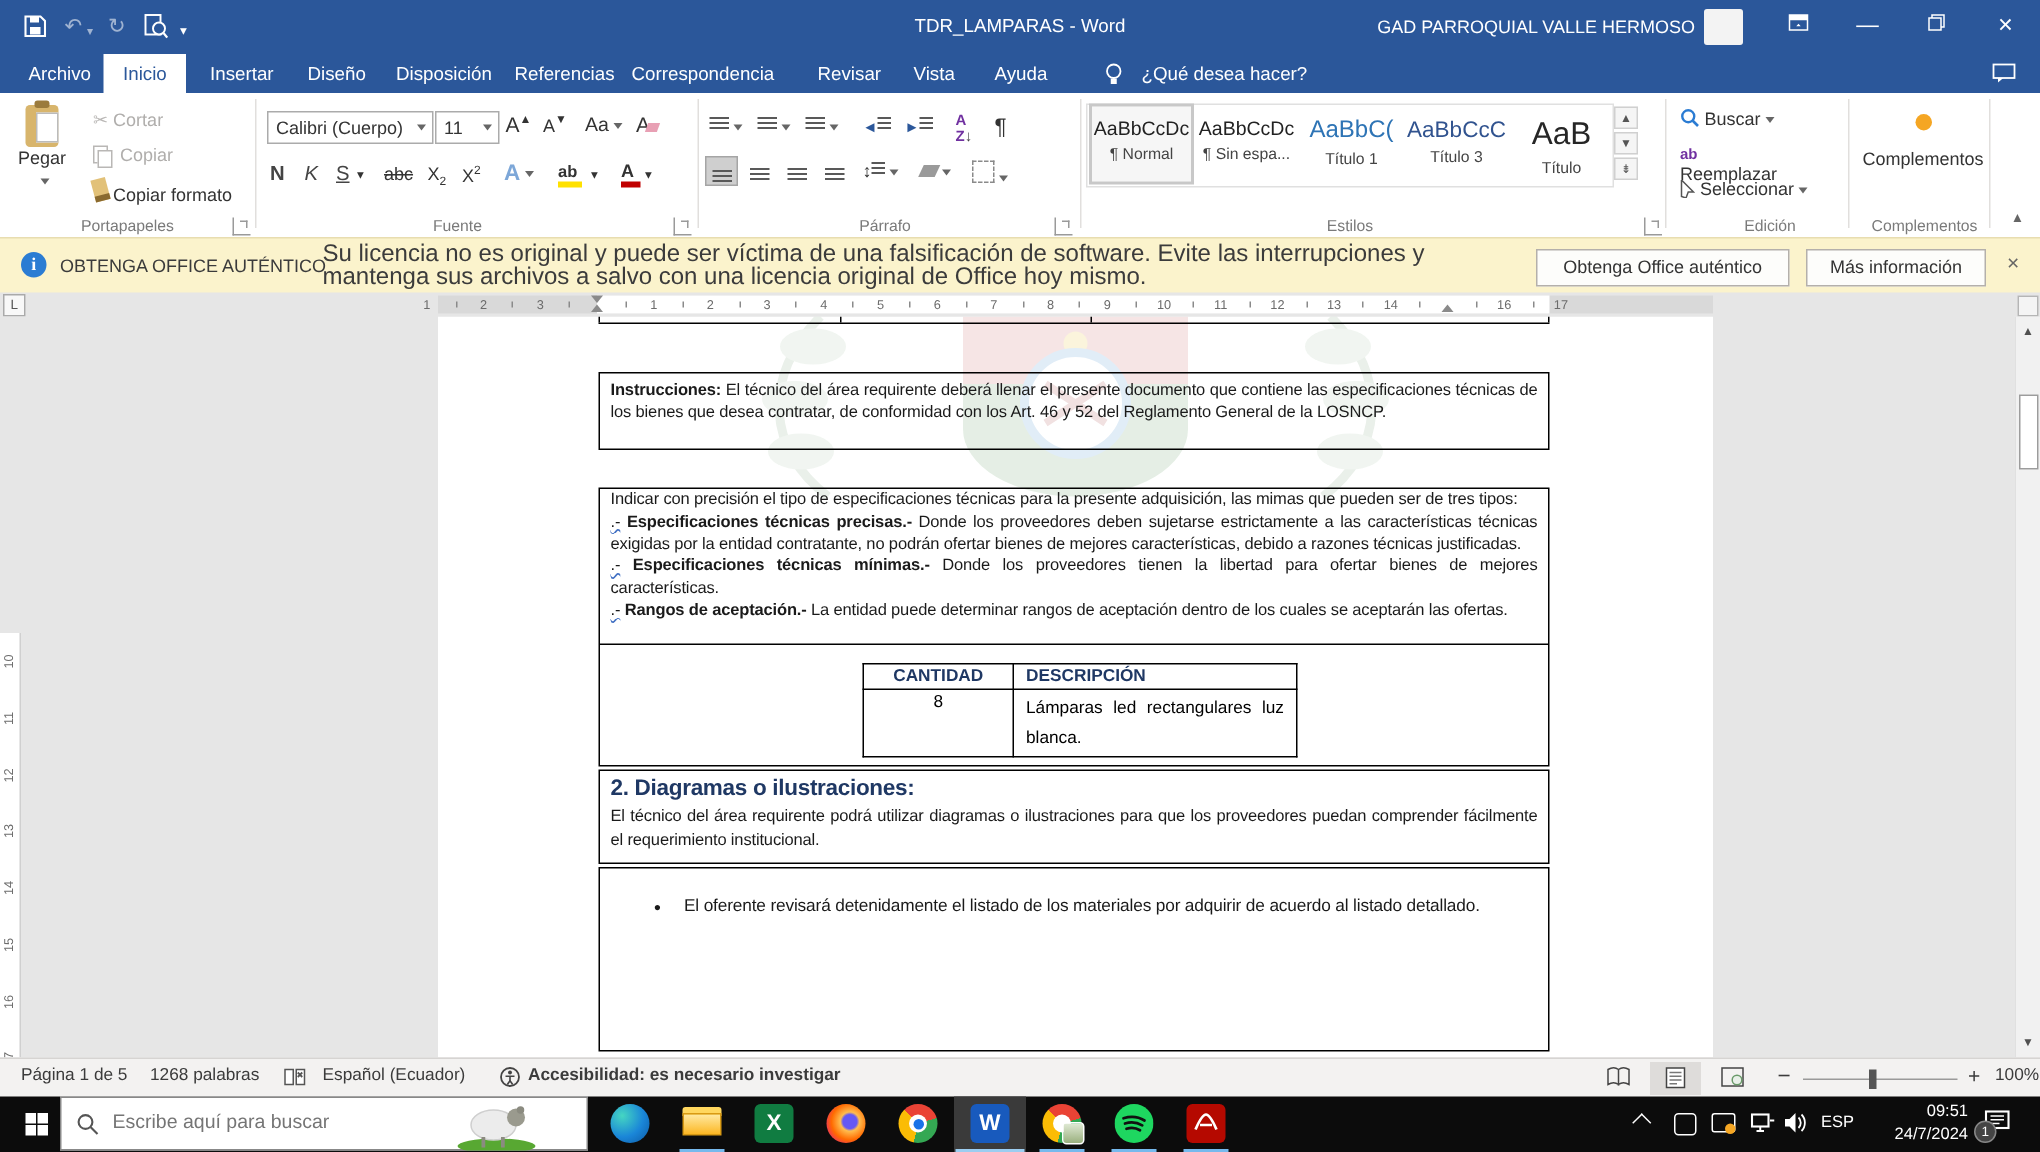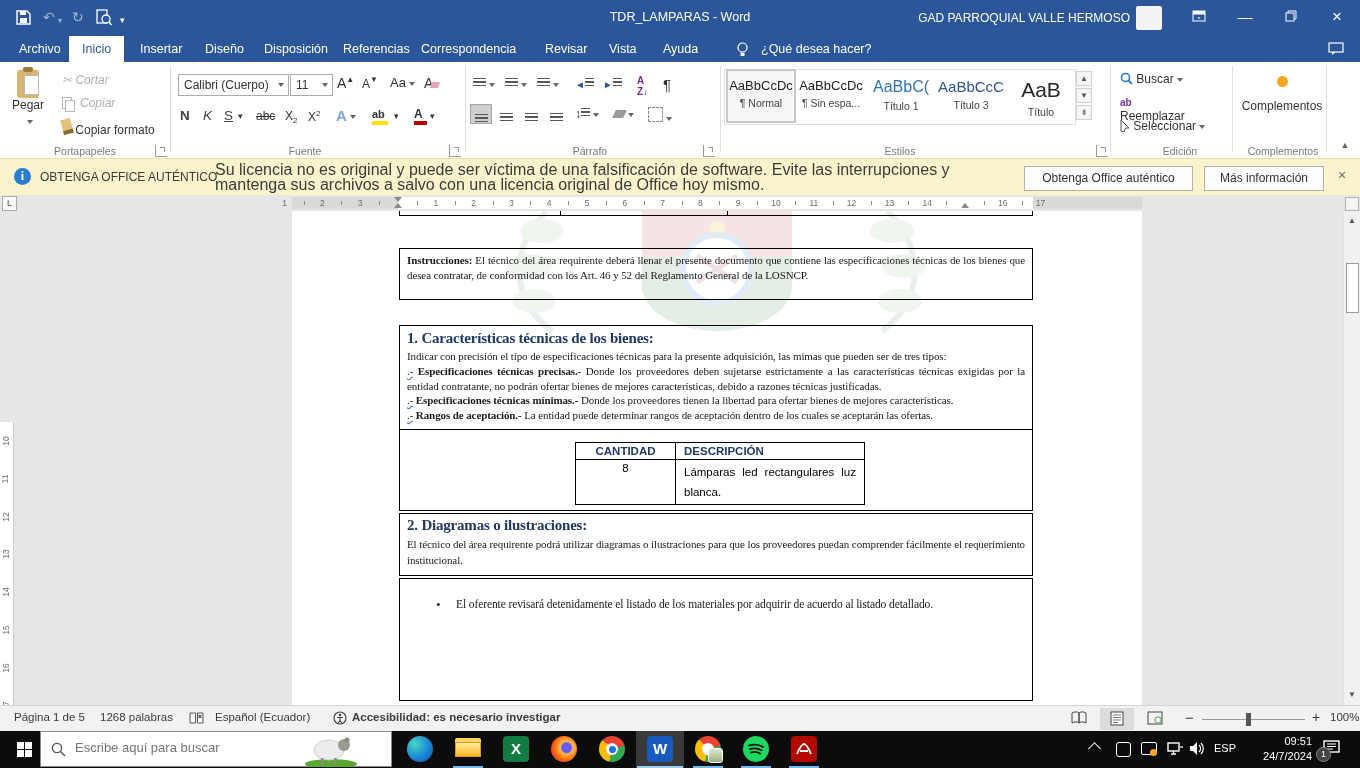--- a/index.html
+++ b/index.html
@@ -22,21 +22,21 @@
   .rtab{position:absolute;top:0;height:26px;line-height:26px;padding:0 13px;color:#fff;font-size:12.5px;}
   .rtab.active{background:#fff;color:#2b579a;}
 
   
   #ribbon{position:absolute;left:0;top:62px;width:1360px;height:96px;background:#fff;}
   .rdiv{position:absolute;top:4px;height:86px;width:1px;background:#e1dfdd;}
   .glabel{position:absolute;top:83px;font-size:10.5px;color:#7a7a7a;text-align:center;}
   .launcher{position:absolute;top:83px;width:11px;height:11px;border-left:1px solid #9a9a9a;border-bottom:1px solid #9a9a9a;}
   .launcher:after{content:"";position:absolute;right:2px;top:2px;width:4px;height:4px;border-right:1px solid #9a9a9a;border-top:1px solid #9a9a9a;}
   .rbt{position:absolute;font-size:12px;color:#333;}
-  .rbt.dis{color:#b0aeac;font-style:italic;}
+  .rbt.dis{color:#b0aeac;}
   .car{display:inline-block;width:0;height:0;border-left:3.5px solid transparent;border-right:3.5px solid transparent;border-top:4px solid #666;vertical-align:middle;margin-left:3px;}
   .combo{position:absolute;height:20px;background:#fff;border:1px solid #ababab;font-size:12px;color:#333;line-height:20px;padding-left:5px;}
   .combo .car{position:absolute;right:4px;top:8px;}
   .fmt{font-size:13.5px;color:#444;font-weight:bold;}
   .ln{display:inline-block;width:13px;height:10px;background:repeating-linear-gradient(to bottom,#595959 0 1.4px,transparent 1.4px 3.4px);}
   .box-ic{display:inline-block;width:13px;height:13px;border:1px dashed #8a8a8a;position:relative;}
   .alignbtn{position:absolute;width:22px;height:20px;text-align:center;padding-top:5px;box-sizing:border-box;}
   .alignbtn.sel{background:#cfcfcf;border:1px solid #a5a5a5;}
   .stc{position:absolute;top:9px;width:66px;height:50px;background:#fff;text-align:center;}
   .stc.sel{outline:2px solid #c8c8c8;background:#f6f6f6;}
@@ -57,21 +57,21 @@
   .rtick{position:absolute;top:4px;width:1px;height:4px;background:#8a8a8a;}
   .tabsel{position:absolute;left:2px;top:1px;width:13px;height:13px;background:#f8f8f8;border:1px solid #aaa;font-size:9px;color:#555;text-align:center;line-height:12px;}
   #vruler{position:absolute;left:0;top:211px;width:13px;height:494px;background:#fff;border-right:1px solid #d0d0d0;}
   .vnum{position:absolute;left:-3px;font-size:8.5px;color:#6c6c6c;transform:rotate(-90deg);}
   .ind-mark{position:absolute;width:0;height:0;border-left:4px solid transparent;border-right:4px solid transparent;}
 
   
   #docarea{position:absolute;left:0;top:211px;width:1360px;height:494px;background:#e6e6e6;overflow:hidden;}
   #page{position:absolute;left:292px;top:0;width:850px;height:494px;background:#fff;}
   .doc{font-size:11px;line-height:14.8px;color:#1a1a1a;text-align:justify;letter-spacing:-0.1px;}
-  .bx{position:absolute;border:1px solid #000;box-sizing:border-box;font-family:Liberation Serif, serif;}
+  .bx{position:absolute;border:1px solid #000;box-sizing:border-box;}
   .h-sec{font-size:15px;font-weight:bold;color:#1f3864;letter-spacing:-0.2px;}
   .sq{text-decoration:underline;text-decoration-style:wavy;text-decoration-color:#4472c4;}
   table.doc-t{border-collapse:collapse;}
   table.doc-t td,table.doc-t th{border:1px solid #000;font-size:11.5px;padding:2px 8px;}
   .blt{position:relative;padding-left:20px;margin-bottom:1px;}
   .blt:before{content:"\2022";position:absolute;left:0;top:0;font-size:13px;}
 
   
   #vscroll{position:absolute;right:0;top:0;width:16px;height:494px;background:#f1f1f1;border-left:1px solid #e0e0e0;}
   .sarr{position:absolute;left:1px;width:14px;height:16px;background:#f1f1f1;color:#505050;font-size:8px;text-align:center;line-height:16px;}
@@ -360,21 +360,20 @@
       <div class="abs" style="left:107px;top:0;width:1px;height:4px;background:#000"></div>
       <div class="abs" style="left:268px;top:0;width:1px;height:4px;background:#000"></div>
       <div class="abs" style="left:435px;top:0;width:1px;height:4px;background:#000"></div>
       <div class="abs" style="left:740px;top:0;width:1px;height:4px;background:#000"></div>
 
       <div class="bx doc" style="left:107px;top:37px;width:634px;height:52px;padding:4px 7px">
         <b>Instrucciones:</b><span> El técnico del área requirente deberá llenar el presente documento que contiene las especificaciones técnicas de los bienes que desea contratar, de conformidad con los Art. 46 y 52 del Reglamento General de la LOSNCP.</span>
       </div>
 
       <div class="bx" style="left:107px;top:114px;width:634px;height:186px">
-        <div class="h-sec" style="padding:4px 7px 2px">1. Características técnicas de los bienes:</div>
         <div class="doc" style="padding:0 7px">Indicar con precisión el tipo de especificaciones técnicas para la presente adquisición, las mimas que pueden ser de tres tipos:</div>
         <div class="doc" style="padding:0 7px"><span class="sq">.-</span><b> Especificaciones técnicas precisas.-</b><span> Donde los proveedores deben sujetarse estrictamente a las características técnicas exigidas por la entidad contratante, no podrán ofertar bienes de mejores características, debido a razones técnicas justificadas.</span></div>
         <div class="doc" style="padding:0 7px"><span class="sq">.-</span><b> Especificaciones técnicas mínimas.-</b><span> Donde los proveedores tienen la libertad para ofertar bienes de mejores características.</span></div>
         <div class="doc" style="padding:0 7px"><span class="sq">.-</span><b> Rangos de aceptación.-</b><span> La entidad puede determinar rangos de aceptación dentro de los cuales se aceptarán las ofertas.</span></div>
         <div style="position:absolute;left:0;top:103px;width:100%;border-top:1px solid #000"></div>
       </div>
 
       <table class="doc-t abs" style="left:283px;top:231px">
         <tbody>
             <tr>

